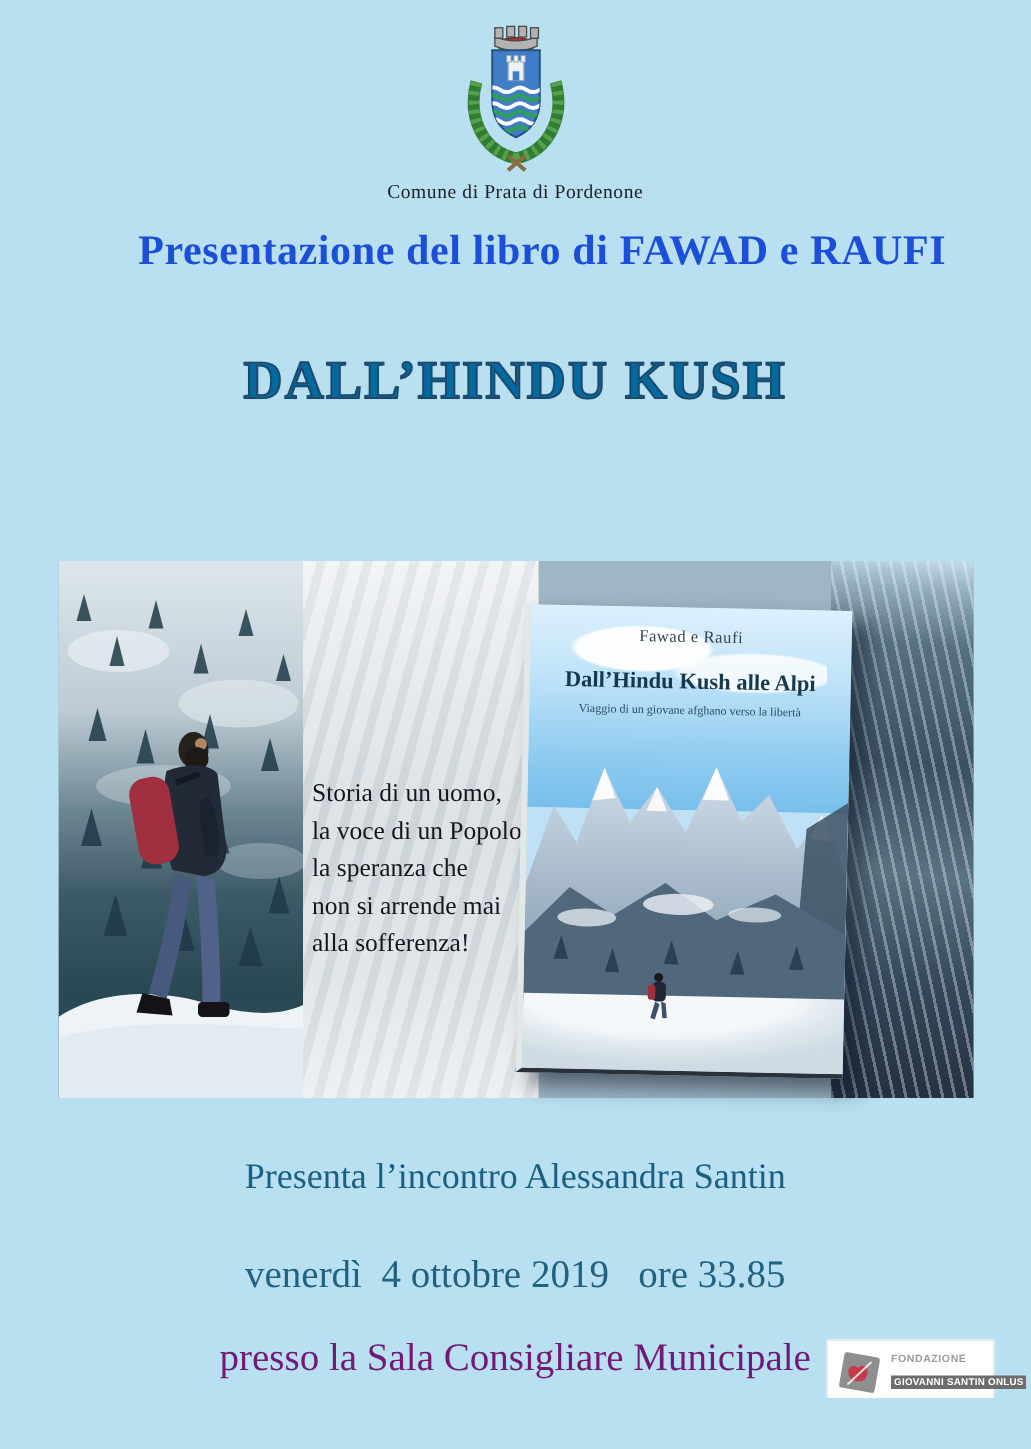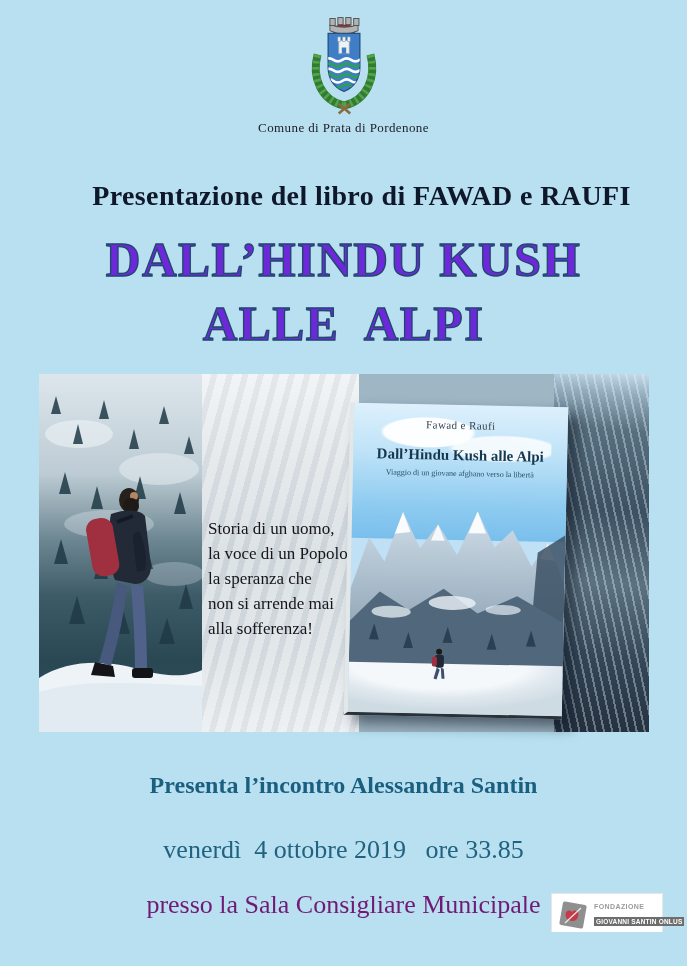--- a/index.html
+++ b/index.html
@@ -5,30 +5,30 @@
   html,body { margin:0; padding:0; background:#b8e0f0; }
   * { box-sizing:border-box; }
   .poster {
     position:relative; width:687px; height:932px; overflow:hidden;
     background:#b8e0f0;
     font-family:"Liberation Serif", serif;
   }
   .ctext { position:absolute; left:0; right:0; text-align:center; }
 
   .municipality { top:120px; font-size:13px; color:#20202c; letter-spacing:.4px; }
-  .intro { top:180px; font-size:28px; font-weight:bold; color:#0f172a; letter-spacing:.4px;padding-left:36px; }
+  .intro { top:152px; font-size:28px; font-weight:bold; color:#1d4ed8; letter-spacing:.4px;padding-left:36px; }
   .big-title {
-    font-size:48px; font-weight:bold; color:#6d28d9; letter-spacing:1.5px;
+    font-size:36px; font-weight:bold; color:#0369a1; letter-spacing:1.5px;
     -webkit-text-stroke:1.3px #1d4a6b; text-stroke:1.3px #1d4a6b;
     text-shadow:0 0 1px #1d4a6b;
   }
   .big-title.l1 { top:232px; }
   .big-title.l2 { top:296px; white-space:pre; }
 
-  .presenter { top:772px; font-size:24px; font-weight:bold; color:#1a5e80; }
+  .presenter { top:772px; font-size:24px; font-weight:normal; color:#1a5e80; }
   .dateline  { top:835px; font-size:26px; color:#20627f; white-space:pre; }
   .venue     { top:890px; font-size:26px; color:#701a75; }
 
   
   .crest { position:absolute; left:300px; top:14px; width:88px; height:104px; }
 
   
   .montage { position:absolute; left:39px; top:374px; width:610px; height:358px; background:#9fb6c4; }
   .panel-left { position:absolute; left:0; top:0; width:163px; height:100%; }
   .panel-mid  { position:absolute; left:163px; top:0; width:157px; height:100%;
@@ -118,21 +118,20 @@
     <rect x="44" y="30" width="12" height="15" fill="#eef2f6" stroke="#8fa3b5" stroke-width="1"></rect>
     <rect x="43" y="26" width="3.2" height="5" fill="#eef2f6" stroke="#8fa3b5" stroke-width=".7"></rect>
     <rect x="48.4" y="26" width="3.2" height="5" fill="#eef2f6" stroke="#8fa3b5" stroke-width=".7"></rect>
     <rect x="53.8" y="26" width="3.2" height="5" fill="#eef2f6" stroke="#8fa3b5" stroke-width=".7"></rect>
     <rect x="47.5" y="38" width="5" height="7" fill="#3f7ec6"></rect>
   </svg>
 
   <div class="ctext municipality">Comune di Prata di Pordenone</div>
   <div class="ctext intro">Presentazione del libro di FAWAD e RAUFI</div>
   <div class="ctext big-title l1">DALL’HINDU KUSH</div>
-  <div class="ctext big-title l2">ALLE  ALPI</div>
 
   <div class="montage">
 
     <div class="panel-left">
       <svg width="163" height="358" viewBox="0 0 163 358">
         <defs>
           <linearGradient id="lp" x1="0" y1="0" x2="0" y2="1">
             <stop offset="0" stop-color="#dde6ec"></stop>
             <stop offset=".28" stop-color="#bccbd4"></stop>
             <stop offset=".46" stop-color="#6e8893"></stop>

